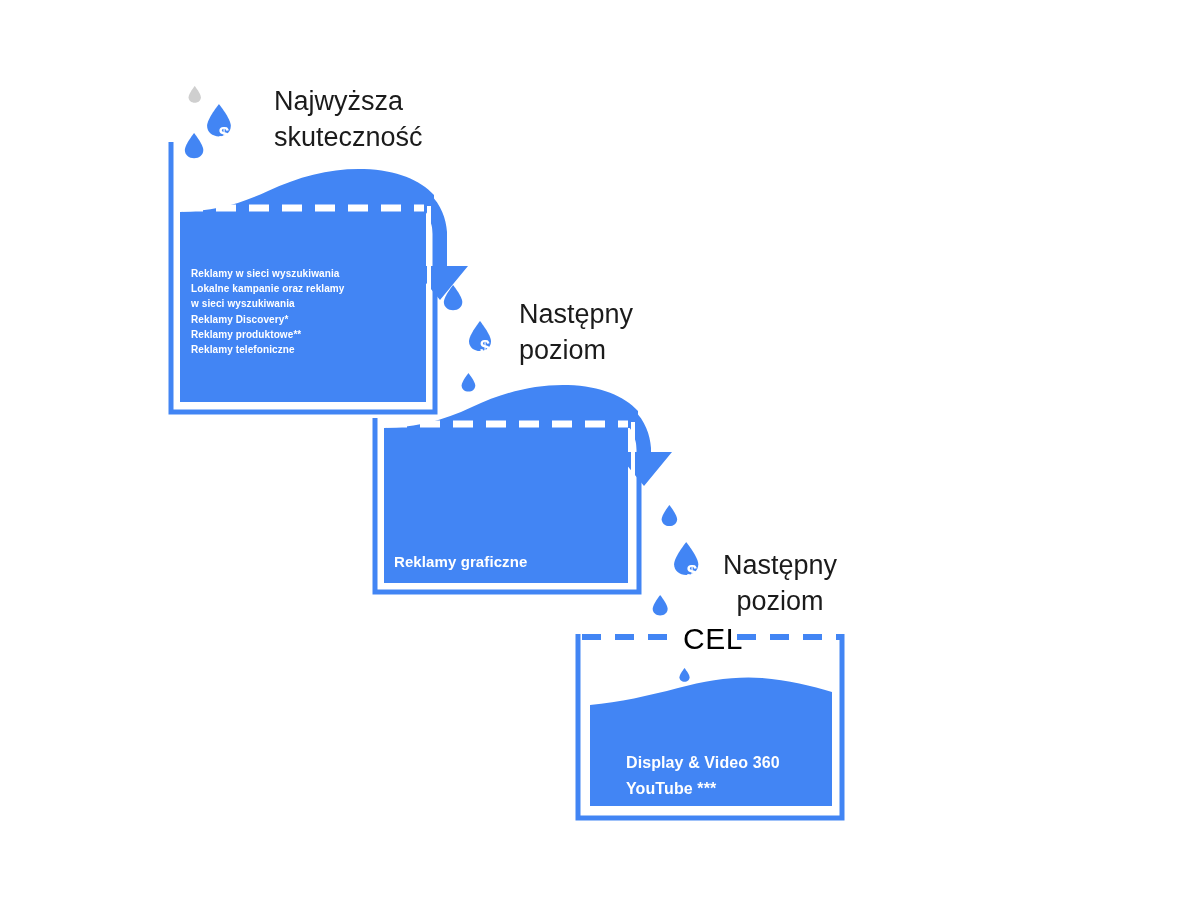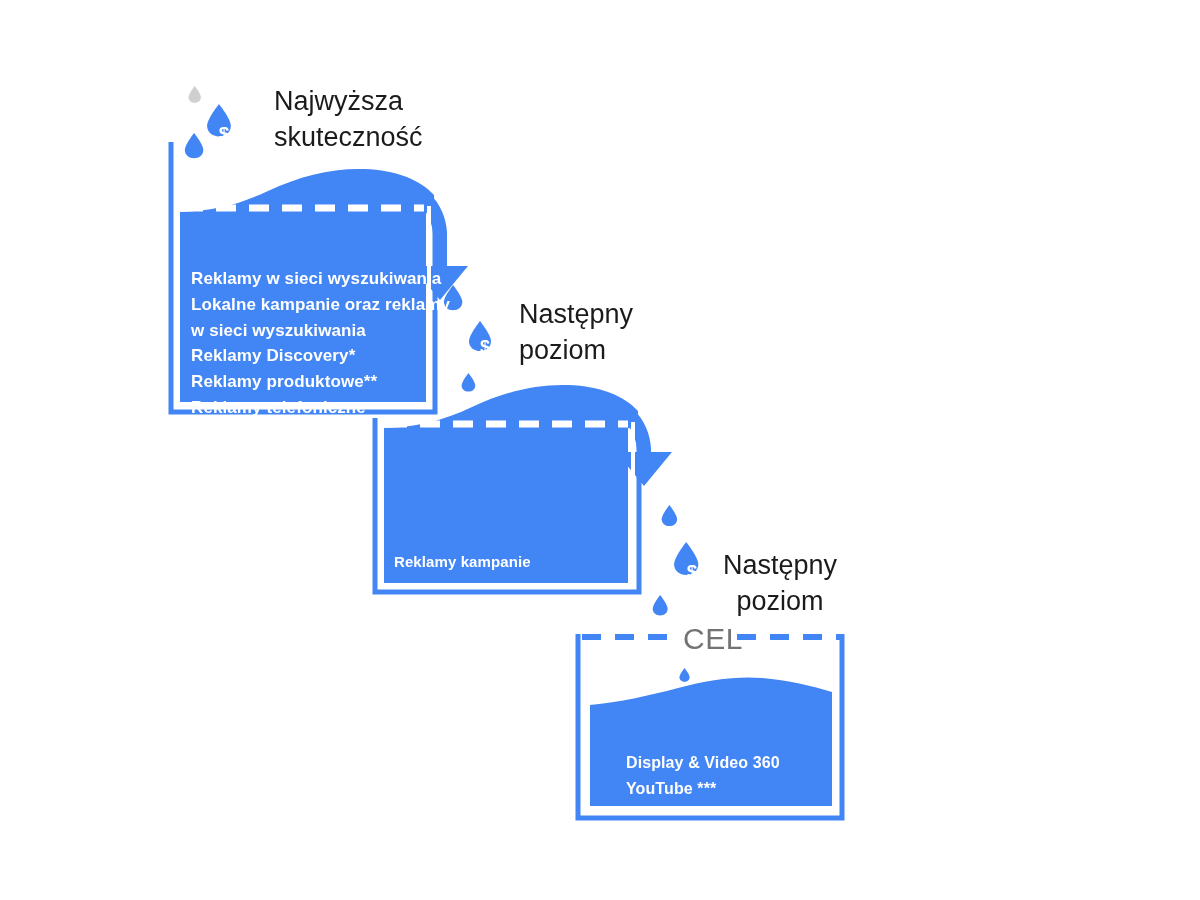--- a/index.html
+++ b/index.html
@@ -52,31 +52,31 @@
   .tank-text {
     position: absolute;
     color: #ffffff;
     font-family: "Liberation Sans", sans-serif;
     font-weight: bold;
     font-size: 13.5px;
     line-height: 1.52;
     white-space: pre-line;
     letter-spacing: 0.1px;
   }
-  .tank-text.t1 { left: 191px; top: 266px; font-size: 17px; }
+  .tank-text.t1 { left: 191px; top: 266px; font-size: 10px; }
   .tank-text.t2 { left: 394px; top: 551px; font-size: 15px; }
   .tank-text.t3 { left: 626px; top: 750px; font-size: 16px; line-height: 1.62; }
 
   .goal-label {
     position: absolute;
     left: 683px;
     top: 622px;
     font-family: "Liberation Sans", sans-serif;
     font-size: 30px;
-    color: #737373;
+    color: #000000;
     letter-spacing: 0.5px;
   }
 </style>
 </head>
 <body>
 
 <div id="stage">
 
   <svg id="diagram-svg" viewBox="0 0 1200 900" xmlns="http://www.w3.org/2000/svg">
 
@@ -229,19 +229,19 @@
 
     <div class="goal-label">CEL</div>
 
     <div class="tank-text t1">Reklamy w sieci wyszukiwania
 Lokalne kampanie oraz reklamy
 w sieci wyszukiwania
 Reklamy Discovery*
 Reklamy produktowe**
 Reklamy telefoniczne</div>
 
-    <div class="tank-text t2">Reklamy kampanie</div>
+    <div class="tank-text t2">Reklamy graficzne</div>
 
     <div class="tank-text t3">Display &amp; Video 360
 YouTube ***</div>
   </div>
 
 </div>
 
 </body></html>

